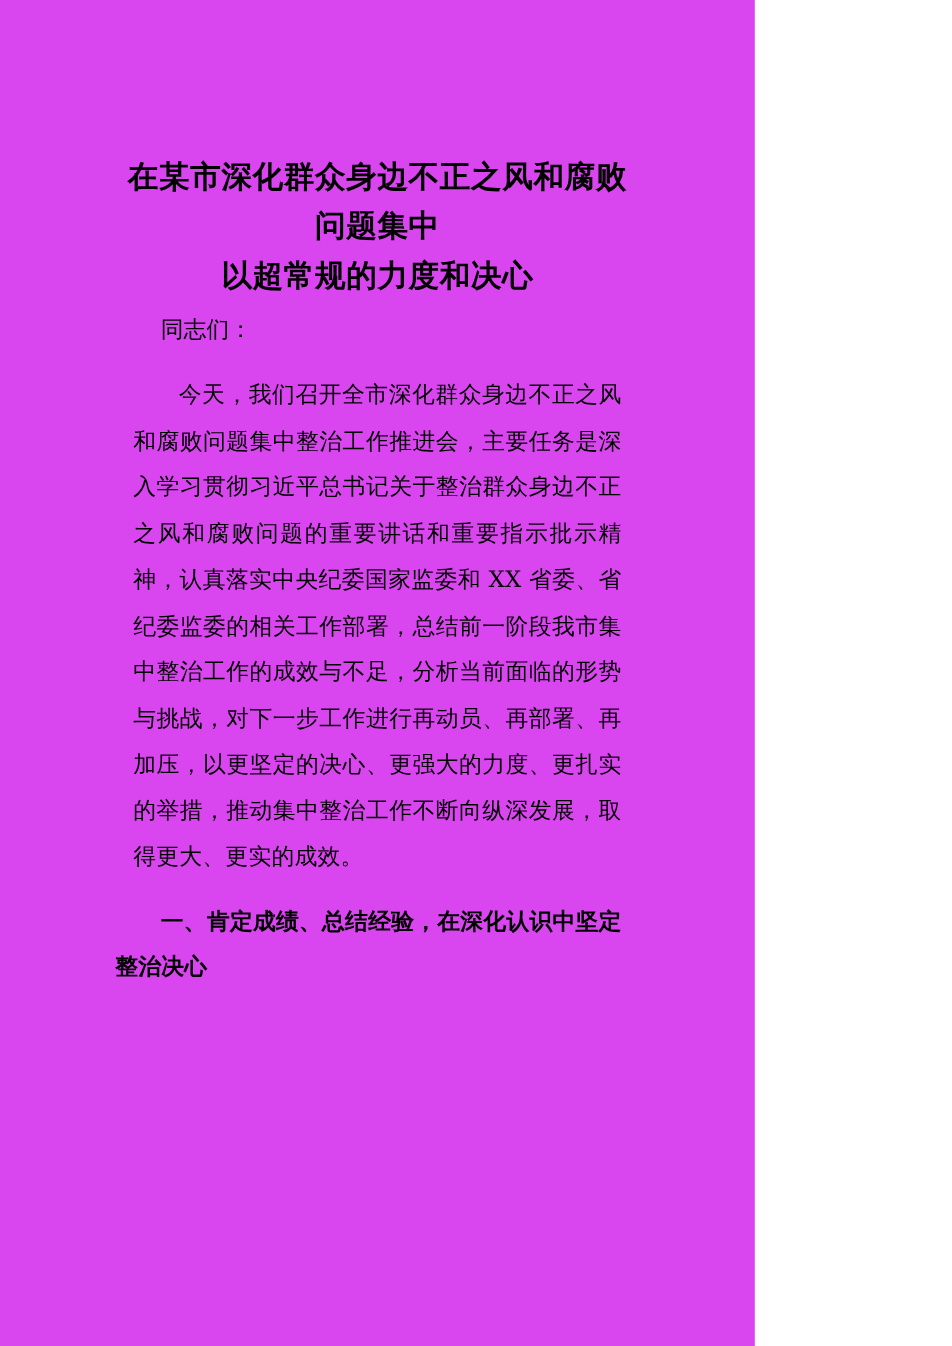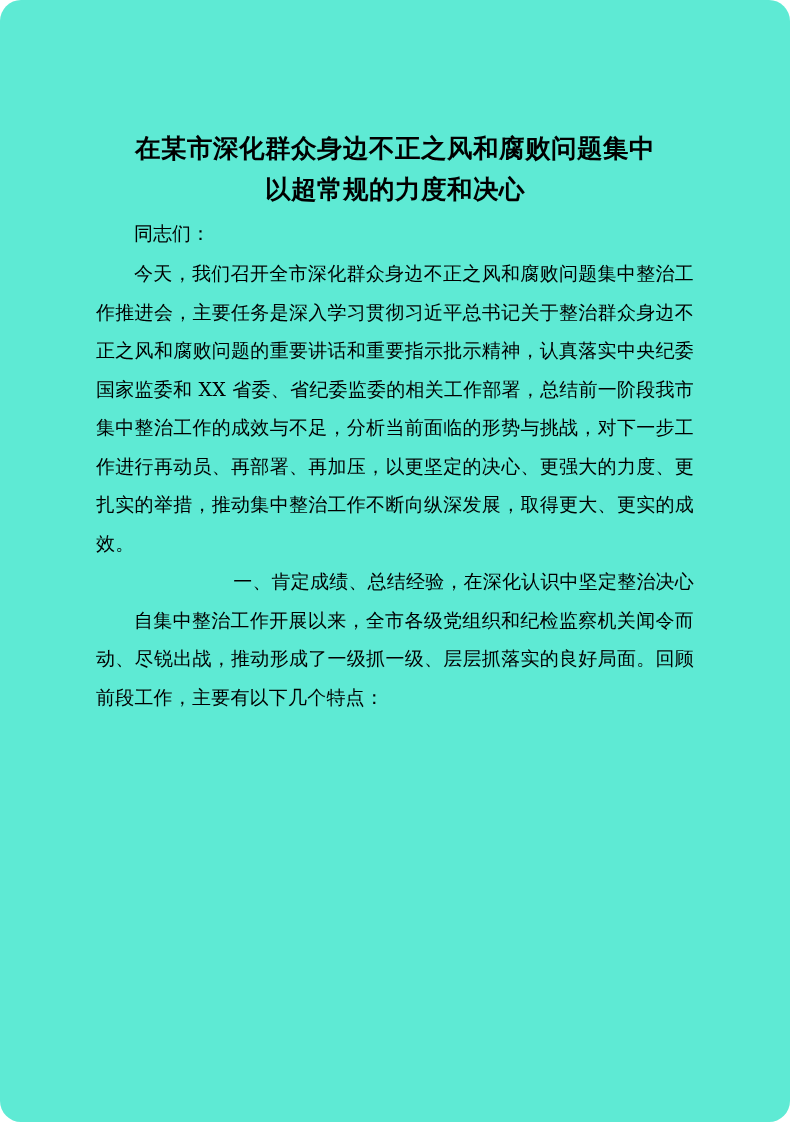--- a/index.html
+++ b/index.html
@@ -9,81 +9,79 @@
   }
   body {
     width: 793px;
     height: 1122px;
     font-family: "DejaVu Serif", "Liberation Serif", serif;
     color: #000000;
     overflow: hidden;
   }
   .page {
     position: relative;
-    width: 790px;
+    width: 629px;
     height: 1122px;
-    background: #5eead4;
+    background: #d946ef;
     box-sizing: border-box;
     padding: 128px 96px 60px 96px;
-    border-radius: 21px;
   }
   .doc-title {
     font-family: "DejaVu Sans", "Liberation Sans", sans-serif;
     font-weight: bold;
     font-size: 25.5px;
     line-height: 41px;
     text-align: center;
     margin: 0 0 6px 0;
     letter-spacing: 0.5px;
   }
   .title-line {
     display: block;
   }
   .salutation {
     font-size: 19px;
     line-height: 38px;
     margin: 6px 0 0 0;
     text-indent: 38px;
     text-align: justify;
     text-justify: inter-ideograph;
-    font-family: Liberation Mono, monospace;
+    font-family: Liberation Serif, serif;
   }
   p.body-para {
     font-size: 19px;
     line-height: 38.5px;
-    margin: 0;
+    margin: 15px;
     text-indent: 38px;
     text-align: justify;
     text-justify: inter-ideograph;
     font-family: "DejaVu Serif", "Liberation Serif", serif;
     letter-spacing: 0.2px;
   }
   h2.section-heading {
     font-family: "DejaVu Sans", "Liberation Sans", sans-serif;
-    font-weight: normal;
+    font-weight: bold;
     font-size: 19px;
     line-height: 38.5px;
     margin: 0;
     text-indent: 38px;
-    text-align: right;
+    text-align: left;
     letter-spacing: 0.2px;
   }
 </style>
 </head>
 <body>
 
 <div class="page">
 
   <h1 class="doc-title">
     <span class="title-line">在某市深化群众身边不正之风和腐败问题集中</span>
     <span class="title-line">以超常规的力度和决心</span>
   </h1>
 
   <p class="salutation">同志们：</p>
 
   <p class="body-para">今天，我们召开全市深化群众身边不正之风和腐败问题集中整治工作推进会，主要任务是深入学习贯彻习近平总书记关于整治群众身边不正之风和腐败问题的重要讲话和重要指示批示精神，认真落实中央纪委国家监委和 XX 省委、省纪委监委的相关工作部署，总结前一阶段我市集中整治工作的成效与不足，分析当前面临的形势与挑战，对下一步工作进行再动员、再部署、再加压，以更坚定的决心、更强大的力度、更扎实的举措，推动集中整治工作不断向纵深发展，取得更大、更实的成效。</p>
 
 
   <h2 class="section-heading">一、肯定成绩、总结经验，在深化认识中坚定整治决心</h2>
 
-  <p class="body-para">自集中整治工作开展以来，全市各级党组织和纪检监察机关闻令而动、尽锐出战，推动形成了一级抓一级、层层抓落实的良好局面。回顾前段工作，主要有以下几个特点：</p>
 
 </div>
 
 </body></html>

